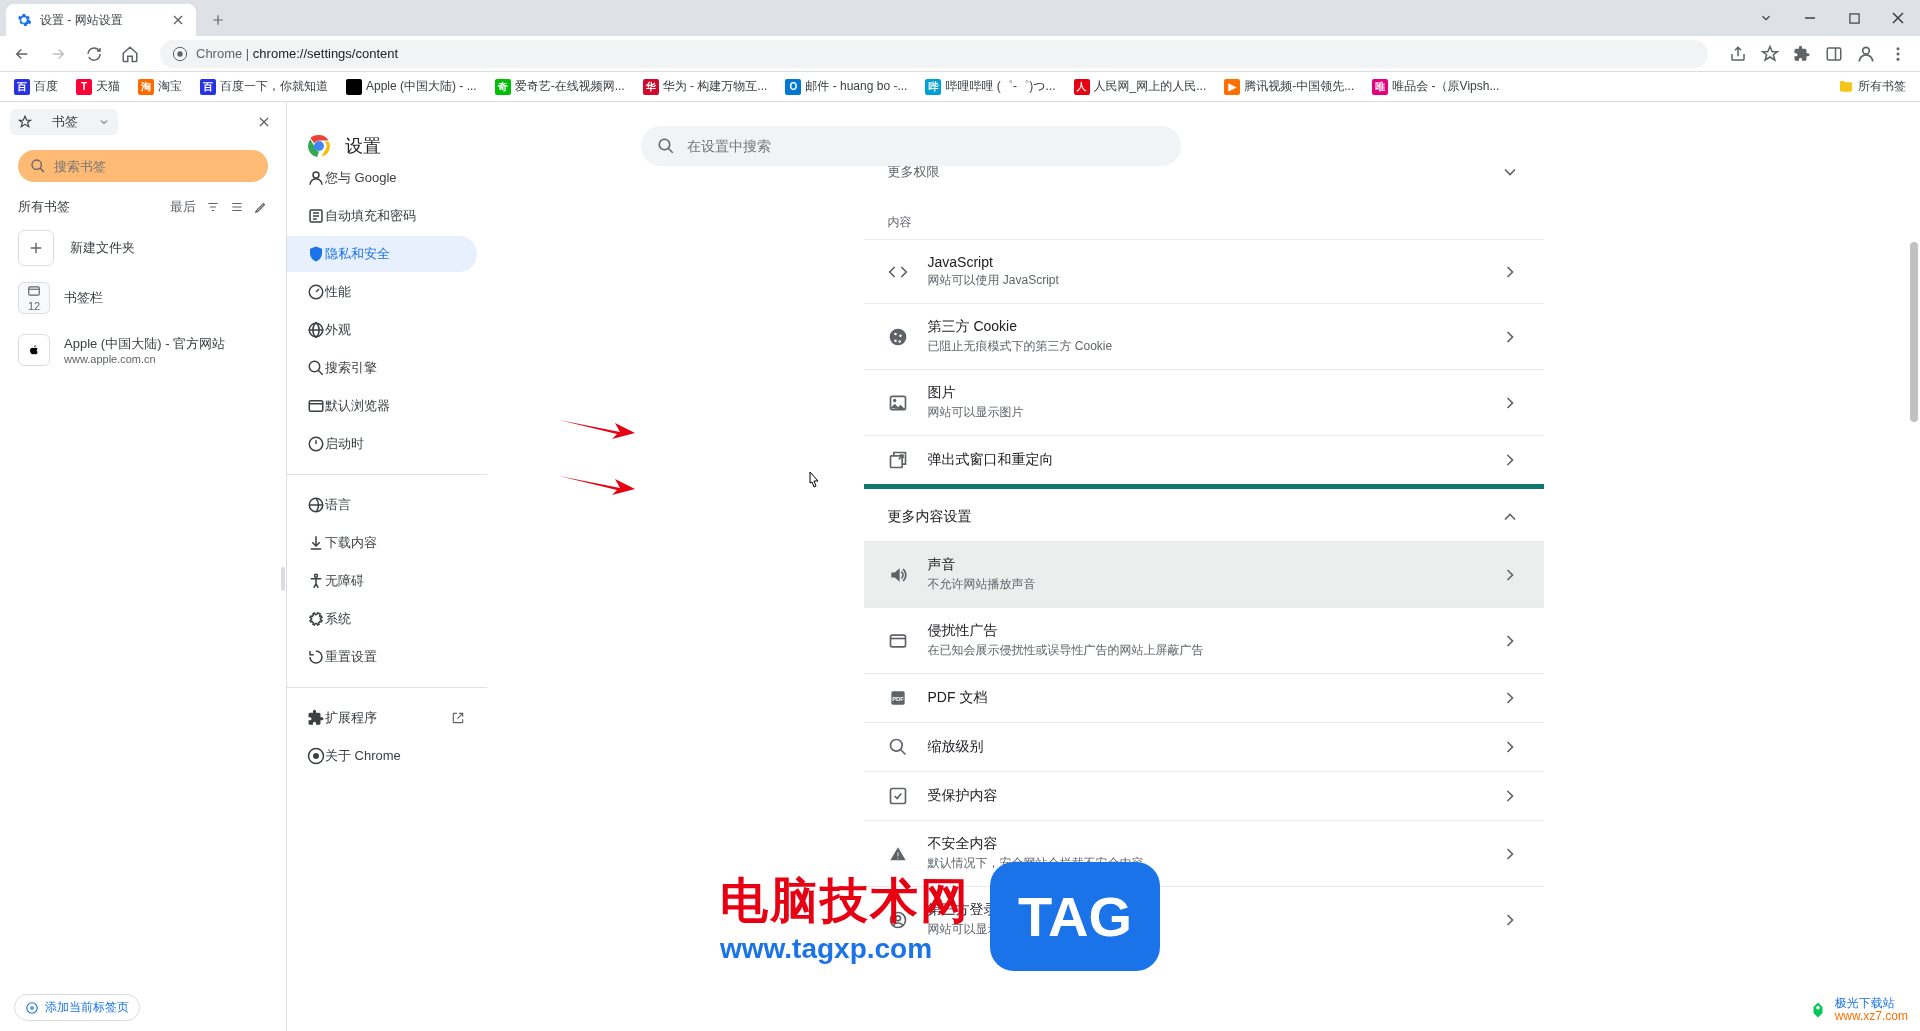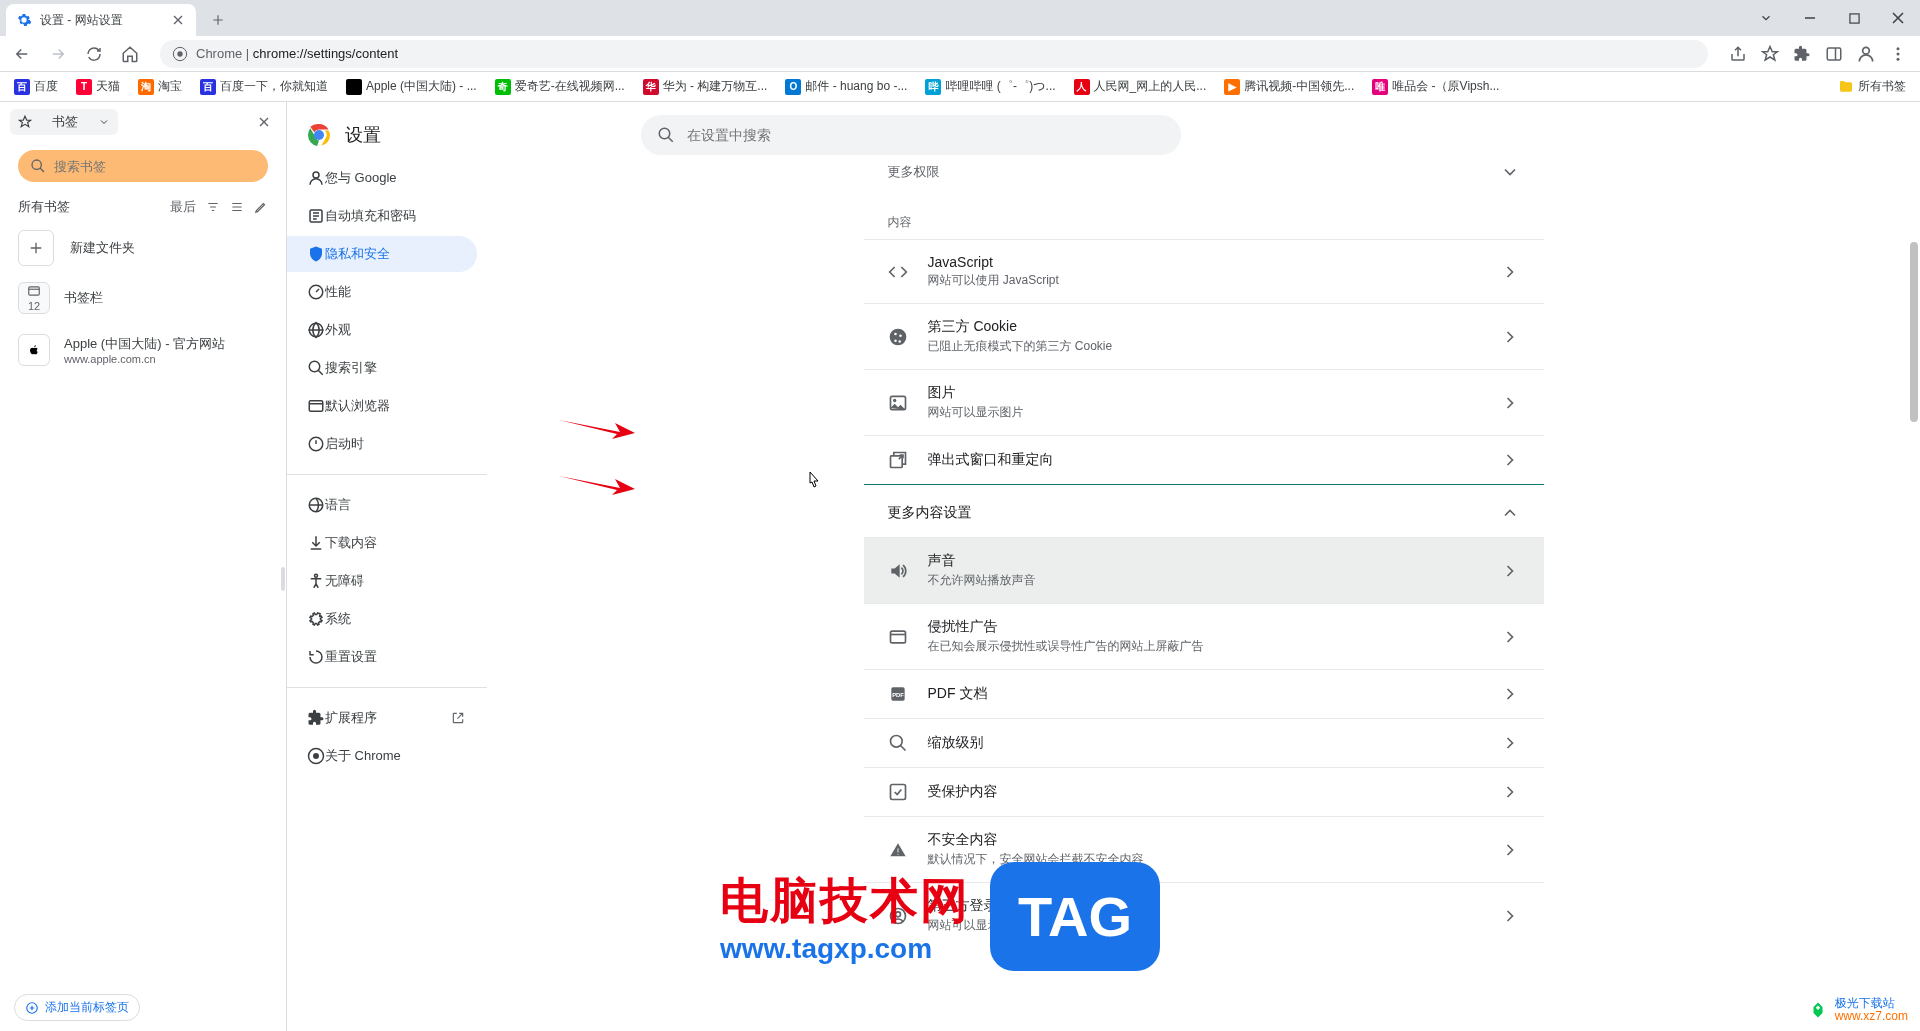--- a/index.html
+++ b/index.html
@@ -50,21 +50,21 @@
 .bm-item-icon { width: 32px; height: 32px; border-radius: 6px; border: 1px solid #dadce0; display: flex; align-items: center; justify-content: center; color: #5f6368; background: #f8f9fa; }
 .bm-item-count { font-size: 11px; color: #5f6368; margin-top: 2px; }
 .bm-item-text { display: flex; flex-direction: column; }
 .bm-item-title { font-size: 13px; color: #3c4043; }
 .bm-item-sub { font-size: 11px; color: #5f6368; }
 .bm-sb-footer { margin-top: auto; padding: 10px 14px; }
 .bm-sb-footer-link { display: inline-flex; align-items: center; gap: 6px; border: 1px solid #dadce0; border-radius: 14px; padding: 4px 10px; cursor: pointer; font-size: 12px; color: #1a73e8; }
 
 
 .settings-page { flex: 1; background: #fff; display: flex; position: relative; }
-.settings-header { position: absolute; top: 5px; left: 0; right: 0; height: 56px; display: flex; align-items: center; padding: 0 20px; z-index: 10; }
+.settings-header { position: absolute; top: 16px; left: 0; right: 0; height: 56px; display: flex; align-items: center; padding: 0 20px; z-index: 10; }
 .chrome-logo { width: 24px; height: 24px; margin-right: 14px; }
 .settings-title { font-size: 18px; color: #202124; }
 .settings-search { margin-left: 260px; width: 540px; height: 40px; background: #f1f3f4; border-radius: 20px; display: flex; align-items: center; padding: 0 16px; gap: 12px; }
 .settings-search input { border: none; background: none; outline: none; font-size: 14px; flex: 1; }
 
 
 .settings-nav { width: 200px; padding-top: 56px; }
 .nav-item { height: 36px; display: flex; align-items: center; gap: 0; padding: 0 12px 0 20px; font-size: 13px; color: #3c4043; cursor: pointer; margin: 2px 10px 2px 0; border-radius: 0 18px 18px 0; }
 .nav-item.active { background: #e8f0fe; color: #1a73e8; }
 .nav-item svg { width: 18px; height: 18px; }
@@ -76,21 +76,21 @@
 .settings-content { flex: 1; padding-top: 56px; overflow-y: auto; position: relative; }
 .content-card { max-width: 680px; margin: 0 auto; }
 .section-label { font-size: 12px; color: #5f6368; padding: 18px 24px 8px; }
 .setting-row { display: flex; align-items: center; padding: 14px 24px; cursor: pointer; border-top: 1px solid #e8eaed; position: relative; }
 .setting-row.hovered { background: #eceeee; }
 .setting-row-icon { width: 20px; height: 20px; color: #5f6368; margin-right: 20px; flex-shrink: 0; }
 .setting-row-text { flex: 1; }
 .setting-row-title { font-size: 14px; color: #202124; }
 .setting-row-sub { font-size: 12px; color: #5f6368; margin-top: 2px; }
 .setting-row-arrow { width: 20px; height: 20px; color: #5f6368; }
-.expandable-header { display: flex; align-items: center; padding: 18px 24px 14px; font-size: 14px; color: #202124; border-top: 1px solid #0f766e; cursor: pointer; }
+.expandable-header { display: flex; align-items: center; padding: 18px 24px 14px; font-size: 14px; color: #202124; border-top: 5px solid #0f766e; cursor: pointer; }
 
 
 .arrow-mark { position: absolute; pointer-events: none; z-index: 50; }
 
 
 .watermark { position: absolute; bottom: 60px; left: 720px; display: flex; align-items: center; gap: 20px; z-index: 60; pointer-events: none; }
 .wm-text { display: flex; flex-direction: column; }
 .wm-line1 { font-size: 48px; font-weight: bold; color: #e60012; letter-spacing: 2px; }
 .wm-line2 { font-size: 28px; color: #1a73e8; font-weight: bold; }
 .wm-tag { background: #1a73e8; color: #fff; font-size: 56px; font-weight: bold; border-radius: 24px; padding: 22px 28px; }

